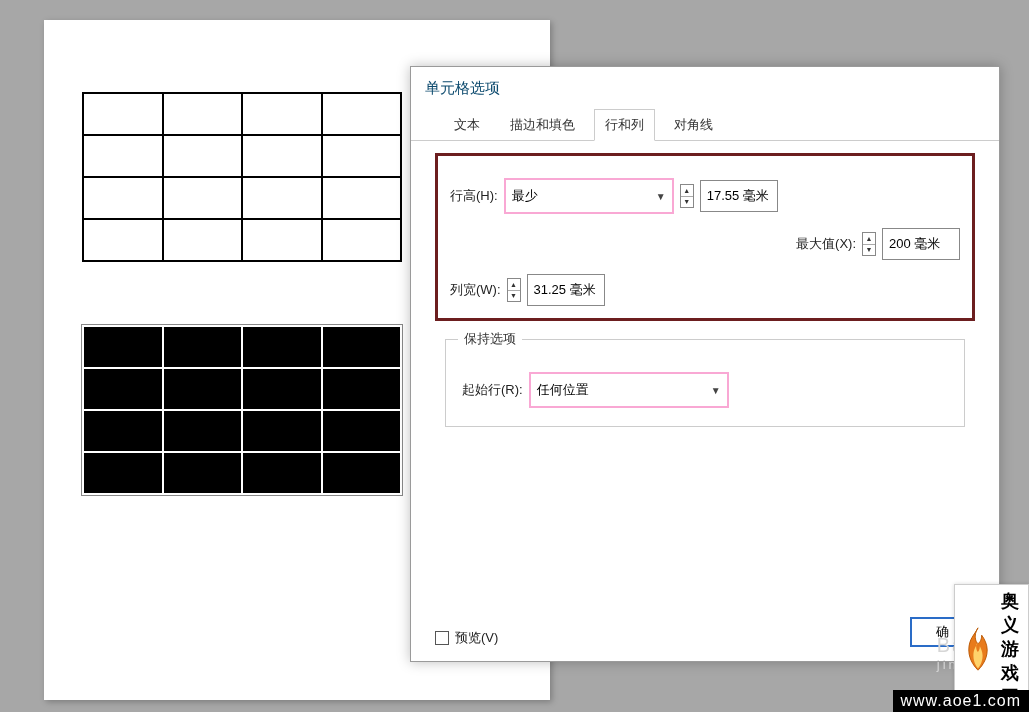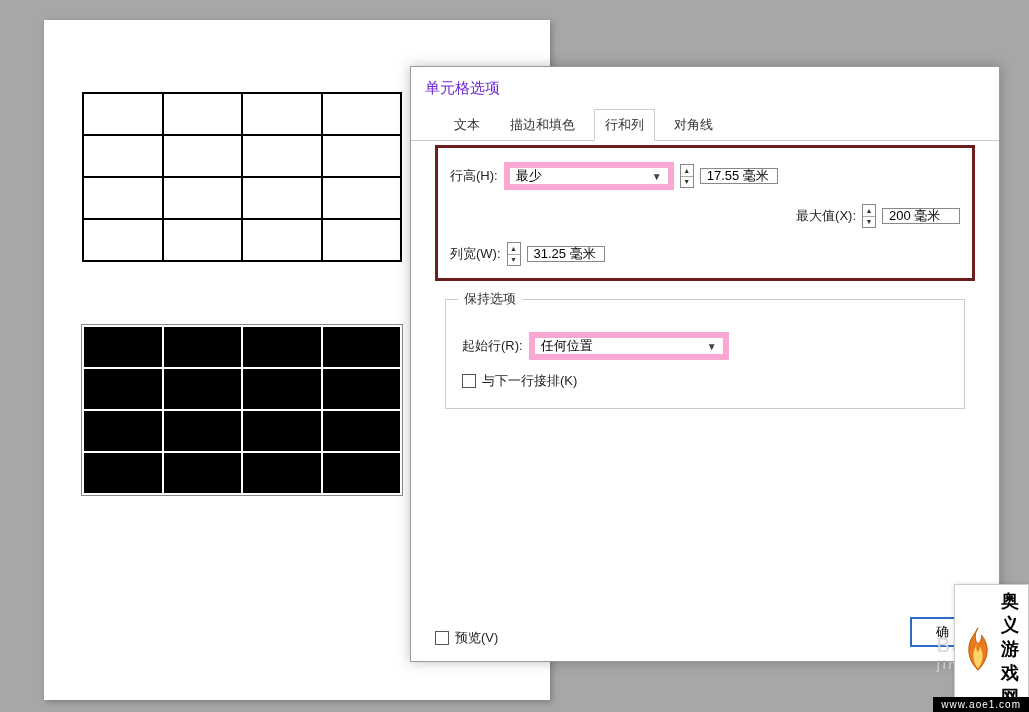--- a/index.html
+++ b/index.html
@@ -42,21 +42,21 @@
       top: 66px;
       width: 590px;
       height: 596px;
       background: #fff;
       border: 1px solid #9a9a9a;
       box-shadow: 0 0 12px rgba(0,0,0,0.25);
     }
     .dlg-title {
       padding: 12px 14px 10px;
       font-size: 15px;
-      color: #6d28d9;
+      color: #0c4a6e;
     }
     .tabs {
       display: flex;
       align-items: flex-end;
       padding: 0 32px;
       border-bottom: 1px solid #ccc;
       gap: 8px;
     }
     .tab {
       padding: 6px 10px;
@@ -66,55 +66,55 @@
       position: relative;
       bottom: -1px;
     }
     .tab.active {
       border: 1px solid #ccc;
       border-bottom: 1px solid #fff;
       background: #fff;
     }
 
     .section-outline {
-      margin: 4px 24px 0;
+      margin: 12px 24px 0;
       border: 3px solid #6c1e1f;
-      padding: 14px 12px 12px;
+      padding: 22px 12px 12px;
     }
     .row {
       display: flex;
       align-items: center;
       gap: 6px;
       margin-bottom: 14px;
       justify-content: flex-start;
     }
     .row.right { justify-content: flex-end; text-align: right; }
     .label { color: #222; }
     .select {
-      border: 6px solid #f9a8d4;
-      height: 28px;
+      border: 2px solid #f9a8d4;
+      height: 36px;
       padding: 2px 6px;
       width: 170px;
       background: #fff;
       display: flex; align-items: center; justify-content: space-between;
       cursor: pointer;
     }
     .chev { font-size: 10px; color: #444; }
     .spinner {
       display: flex; flex-direction: column;
       border: 1px solid #888; width: 14px; height: 24px;
     }
     .spinner div {
       flex: 1; display: flex; align-items: center; justify-content: center;
       font-size: 7px; line-height: 1; cursor: pointer; color: #333;
     }
     .spinner div:first-child { border-bottom: 1px solid #aaa; }
     .valbox {
       border: 1px solid #888;
-      height: 16px; padding: 2px 6px; min-width: 78px;
+      height: 32px; padding: 2px 6px; min-width: 78px;
       display: flex; align-items: center; background: #fff;
     }
 
     .keep-group {
       margin: 18px 34px 0;
       border: 1px solid #ccc;
       position: relative;
       padding: 32px 16px 18px;
     }
     .keep-legend {
@@ -156,21 +156,21 @@
       display: flex; align-items: center;
       padding: 4px 6px 2px 4px;
     }
     .wm-icon {
       width: 40px; height: 46px; position: relative; display:flex; align-items:center; justify-content:center;
     }
     .wm-icon svg { width: 38px; height: 46px; }
     .wm-text { margin-left: 4px; }
     .wm-text .t1 { font-size: 18px; font-weight: 700; color: #000; letter-spacing: 1px; }
     .wm-url {
-      background: #000; color: #fff; font-size: 10px;
+      background: #000; color: #fff; font-size: 16px;
       padding: 2px 8px; letter-spacing: 1px;
       position:absolute; right:0; bottom:-0px;
     }
     .wm-container { position: absolute; right: 0; bottom: 0; }
     .wm-stack { display:flex; flex-direction:column; align-items:flex-end; }
   </style>
 </head>
 <body>
 
 <div class="page">
@@ -280,24 +280,20 @@
   </div>
 
   <div class="keep-group">
     <div class="keep-legend">保持选项</div>
     <div class="row" style="margin-bottom:0">
       <span class="label">起始行(R):</span>
       <div class="select" style="width:200px">
         <span>任何位置</span>
         <span class="chev">▼</span>
       </div>
-    </div>
-    <div class="checkbox-row">
-      <div class="cb"></div>
-      <span class="label">与下一行接排(K)</span>
     </div>
   </div>
 
   <div class="dlg-bottom">
     <div class="checkbox-row">
       <div class="cb"></div>
       <span class="label">预览(V)</span>
     </div>
     <div class="btn-ok"><span>确</span></div>
   </div>

